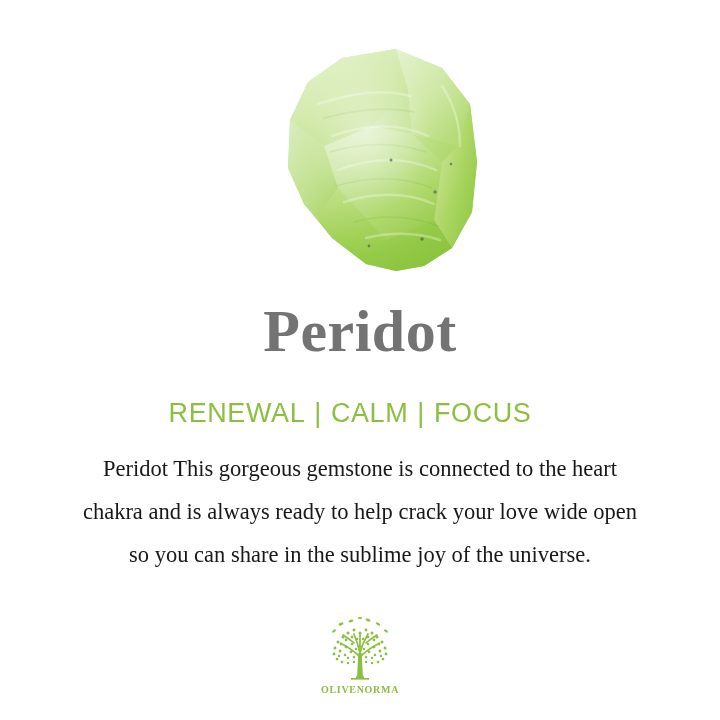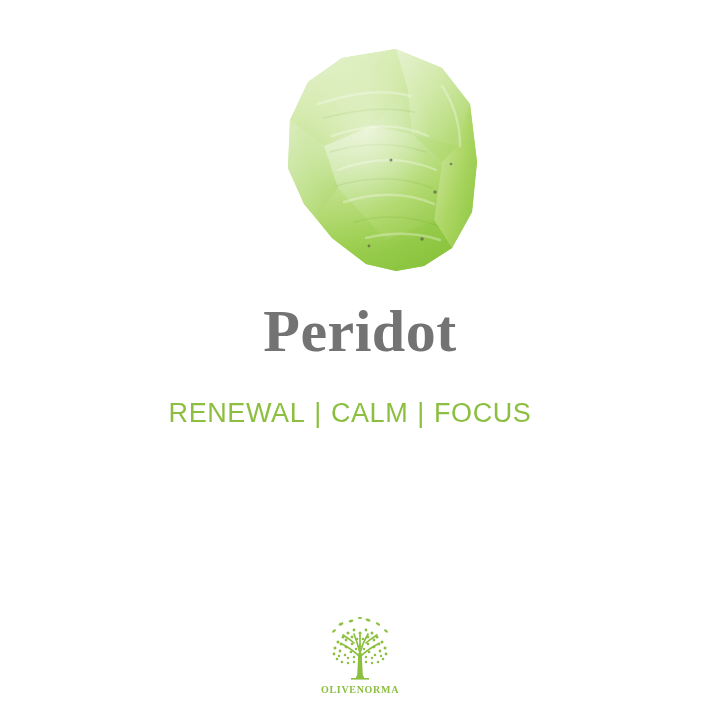--- a/index.html
+++ b/index.html
@@ -188,20 +188,25 @@
       </g>
     </svg>
   </div>
 
   <div class="title">Peridot</div>
 
   <div class="subtitle">
     <span class="kw">RENEWAL</span><span class="sep">|</span><span class="kw">CALM</span><span class="sep">|</span><span class="kw">FOCUS</span>
   </div>
 
+  <div class="body-copy">
+    <span class="line">Peridot This gorgeous gemstone is connected to the heart</span>
+    <span class="line">chakra and is always ready to help crack your love wide open</span>
+    <span class="line">so you can share in the sublime joy of the universe.</span>
+  </div>
 
   <div class="logo">
     <svg class="logo-mark" viewBox="0 0 100 70" xmlns="http://www.w3.org/2000/svg">
       <g fill="#8cbf40">
 
         <path d="M48.3,40 L47.2,62 L45.4,65.5 L54.6,65.5 L52.8,62 L51.7,40 Z"></path>
 
         <g stroke="#8cbf40" stroke-width="1.7" fill="none" stroke-linecap="round">
           <path d="M50,44 C44,38 38,34 32,31"></path>
           <path d="M50,44 C56,38 62,34 68,31"></path>

